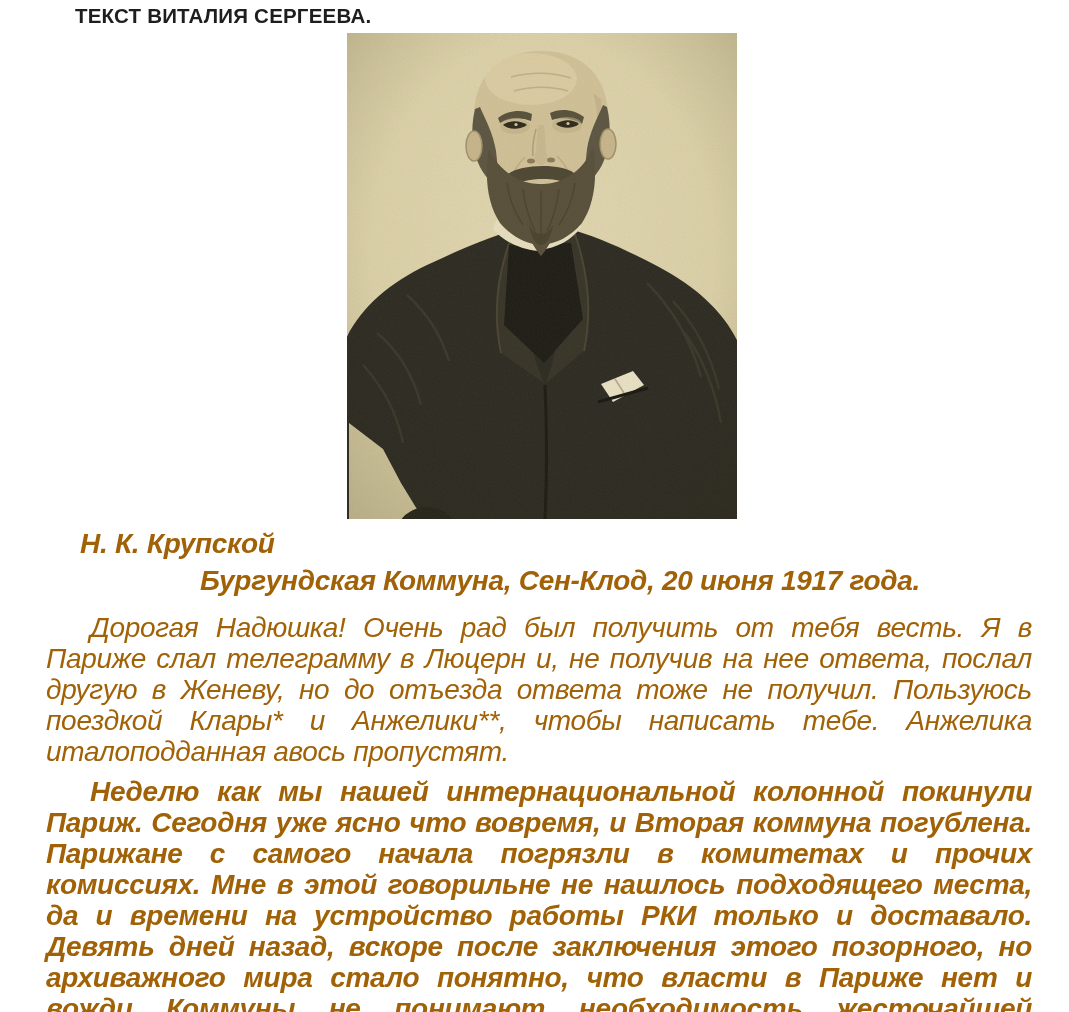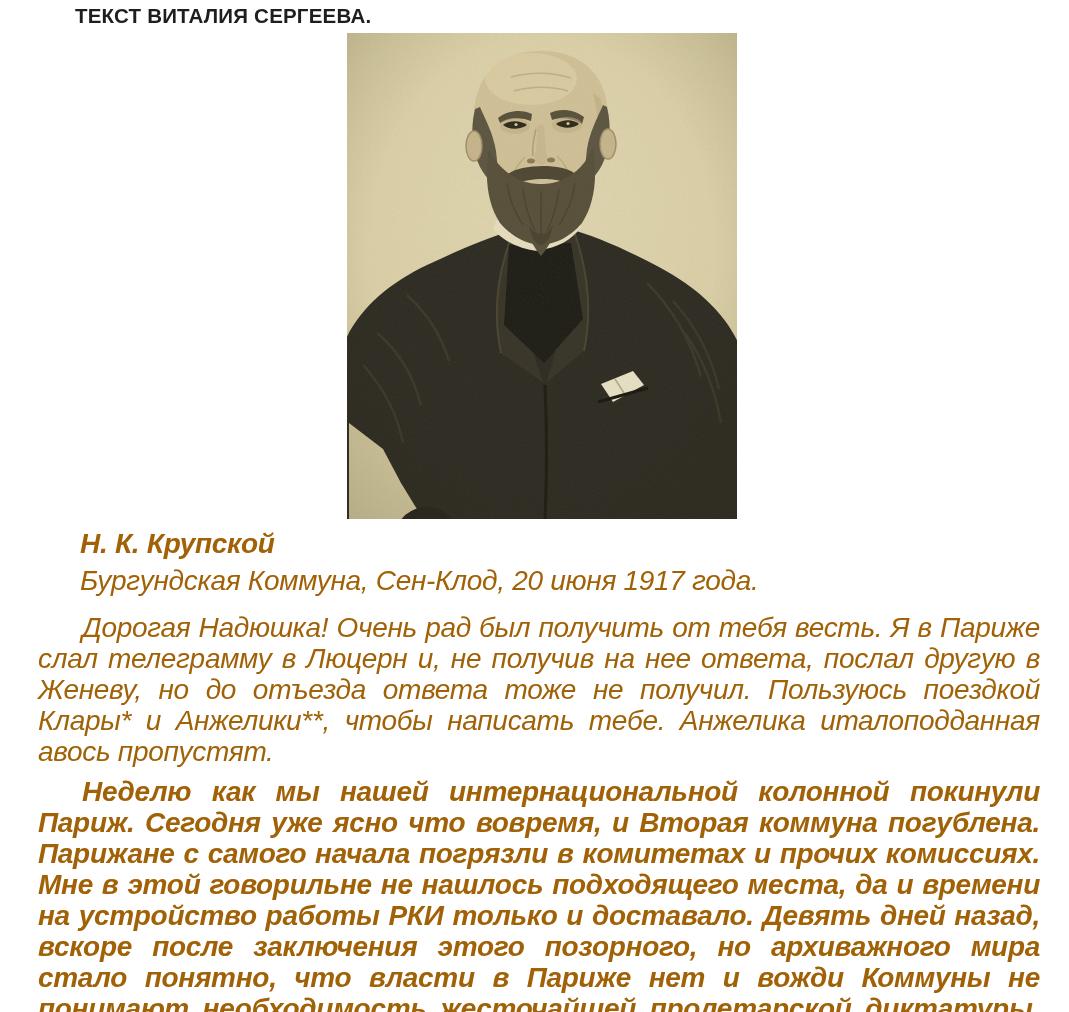--- a/index.html
+++ b/index.html
@@ -33,28 +33,29 @@
   }
   .photo-figure svg { display: block; }
   .letter {
     padding: 0 29px 0 38px;
     font-style: italic;
     font-size: 28px;
     line-height: 31px;
     letter-spacing: -0.3px;
     color: #a16207;
   }
-  .letter p { margin: 0; }
+  .letter p { margin: 8px; }
   .addressee {
     margin: 9px 0 0 42px !important;
     font-weight: 600;
   }
   .dateline {
     margin: 6px 0 0 42px !important;
-    font-weight: 400;
+    font-weight: 700;
+    text-align: center;
   }
   .para {
     text-align: justify;
     text-indent: 44px;
   }
   .para-1 { margin-top: 16px !important; }
   .para-2 { margin-top: 9px !important; font-weight: bold; }
 </style>
 </head>
 <body>

